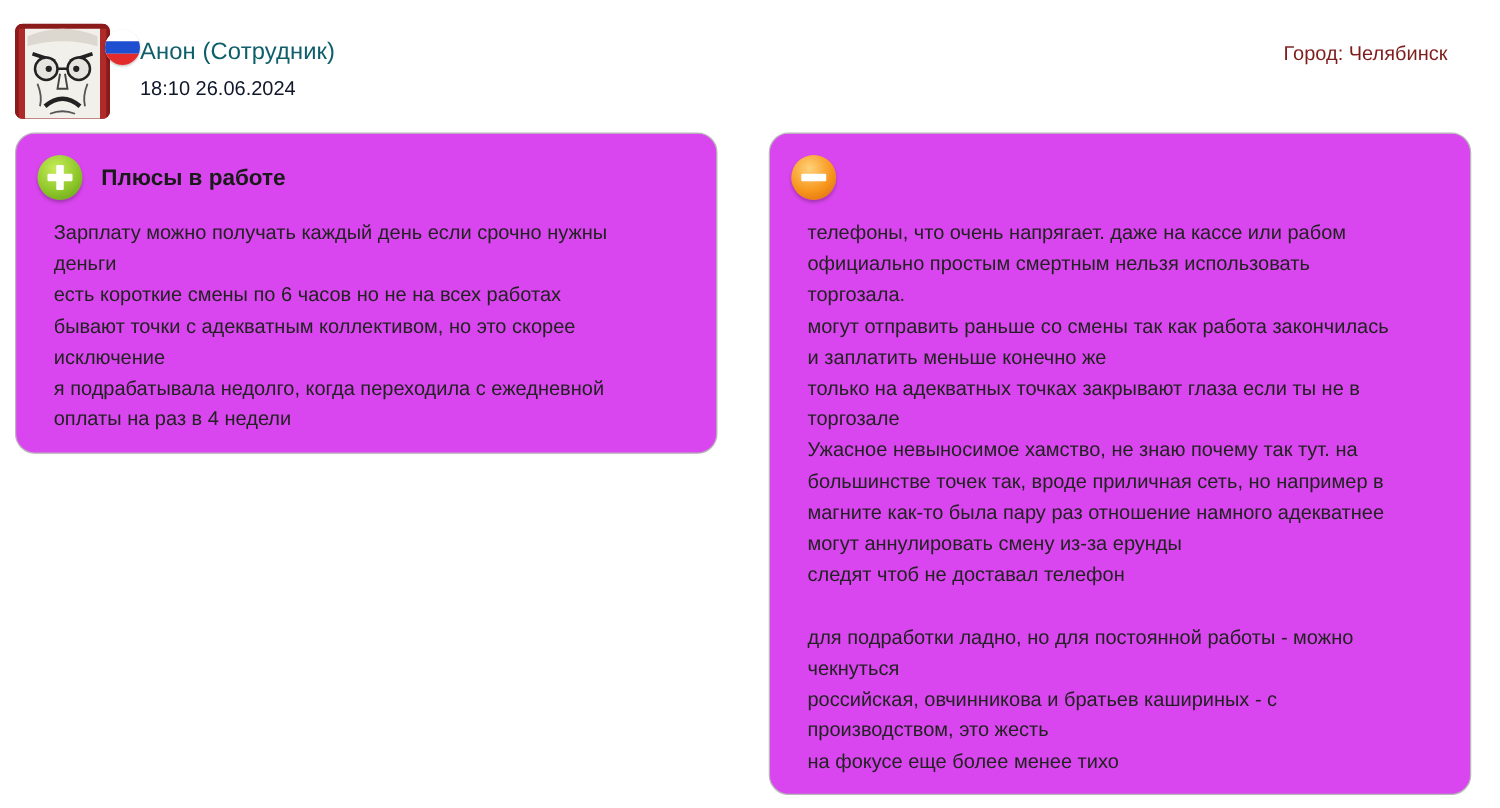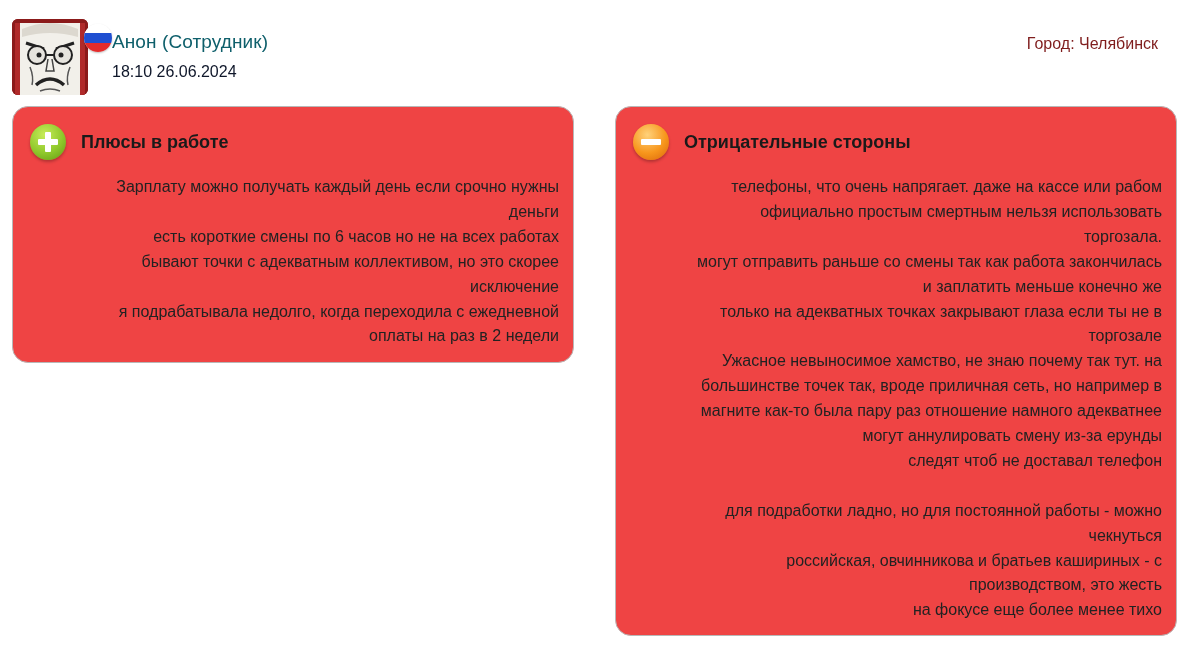--- a/index.html
+++ b/index.html
@@ -70,23 +70,22 @@
       position: absolute;
       right: 42px;
       top: 35px;
       font-size: 16px;
       color: #7f1d1d;
     }
     .card {
       position: absolute;
       border: 1px solid #b8b8b8;
       border-radius: 16px;
-      background: #ef4444;
+      background: #d946ef;
       padding: 0;
-      text-align: right;
     }
     .card.pros {
       left: 12px;
       top: 106px;
       width: 562px;
       height: 257px;
     }
     .card.cons {
       left: 615px;
       top: 106px;
@@ -198,30 +197,29 @@
       </div>
       <div class="card-title">Плюсы в работе</div>
     </div>
     <div class="card-body">
       <div class="line">Зарплату можно получать каждый день если срочно нужны</div>
       <div class="line">деньги</div>
       <div class="line">есть короткие смены по 6 часов но не на всех работах</div>
       <div class="line">бывают точки с адекватным коллективом, но это скорее</div>
       <div class="line">исключение</div>
       <div class="line">я подрабатывала недолго, когда переходила с ежедневной</div>
-      <div class="line">оплаты на раз в 2 недели</div>
+      <div class="line">оплаты на раз в 4 недели</div>
     </div>
   </div>
 
   <div class="card cons">
     <div class="card-head">
       <div class="badge-icon minus">
         <div class="bar-h"></div>
       </div>
-      <div class="card-title">Отрицательные стороны</div>
     </div>
     <div class="card-body">
       <div class="line">телефоны, что очень напрягает. даже на кассе или рабом</div>
       <div class="line">официально простым смертным нельзя использовать</div>
       <div class="line">торгозала.</div>
       <div class="line">могут отправить раньше со смены так как работа закончилась</div>
       <div class="line">и заплатить меньше конечно же</div>
       <div class="line">только на адекватных точках закрывают глаза если ты не в</div>
       <div class="line">торгозале</div>
       <div class="line">Ужасное невыносимое хамство, не знаю почему так тут. на</div>

